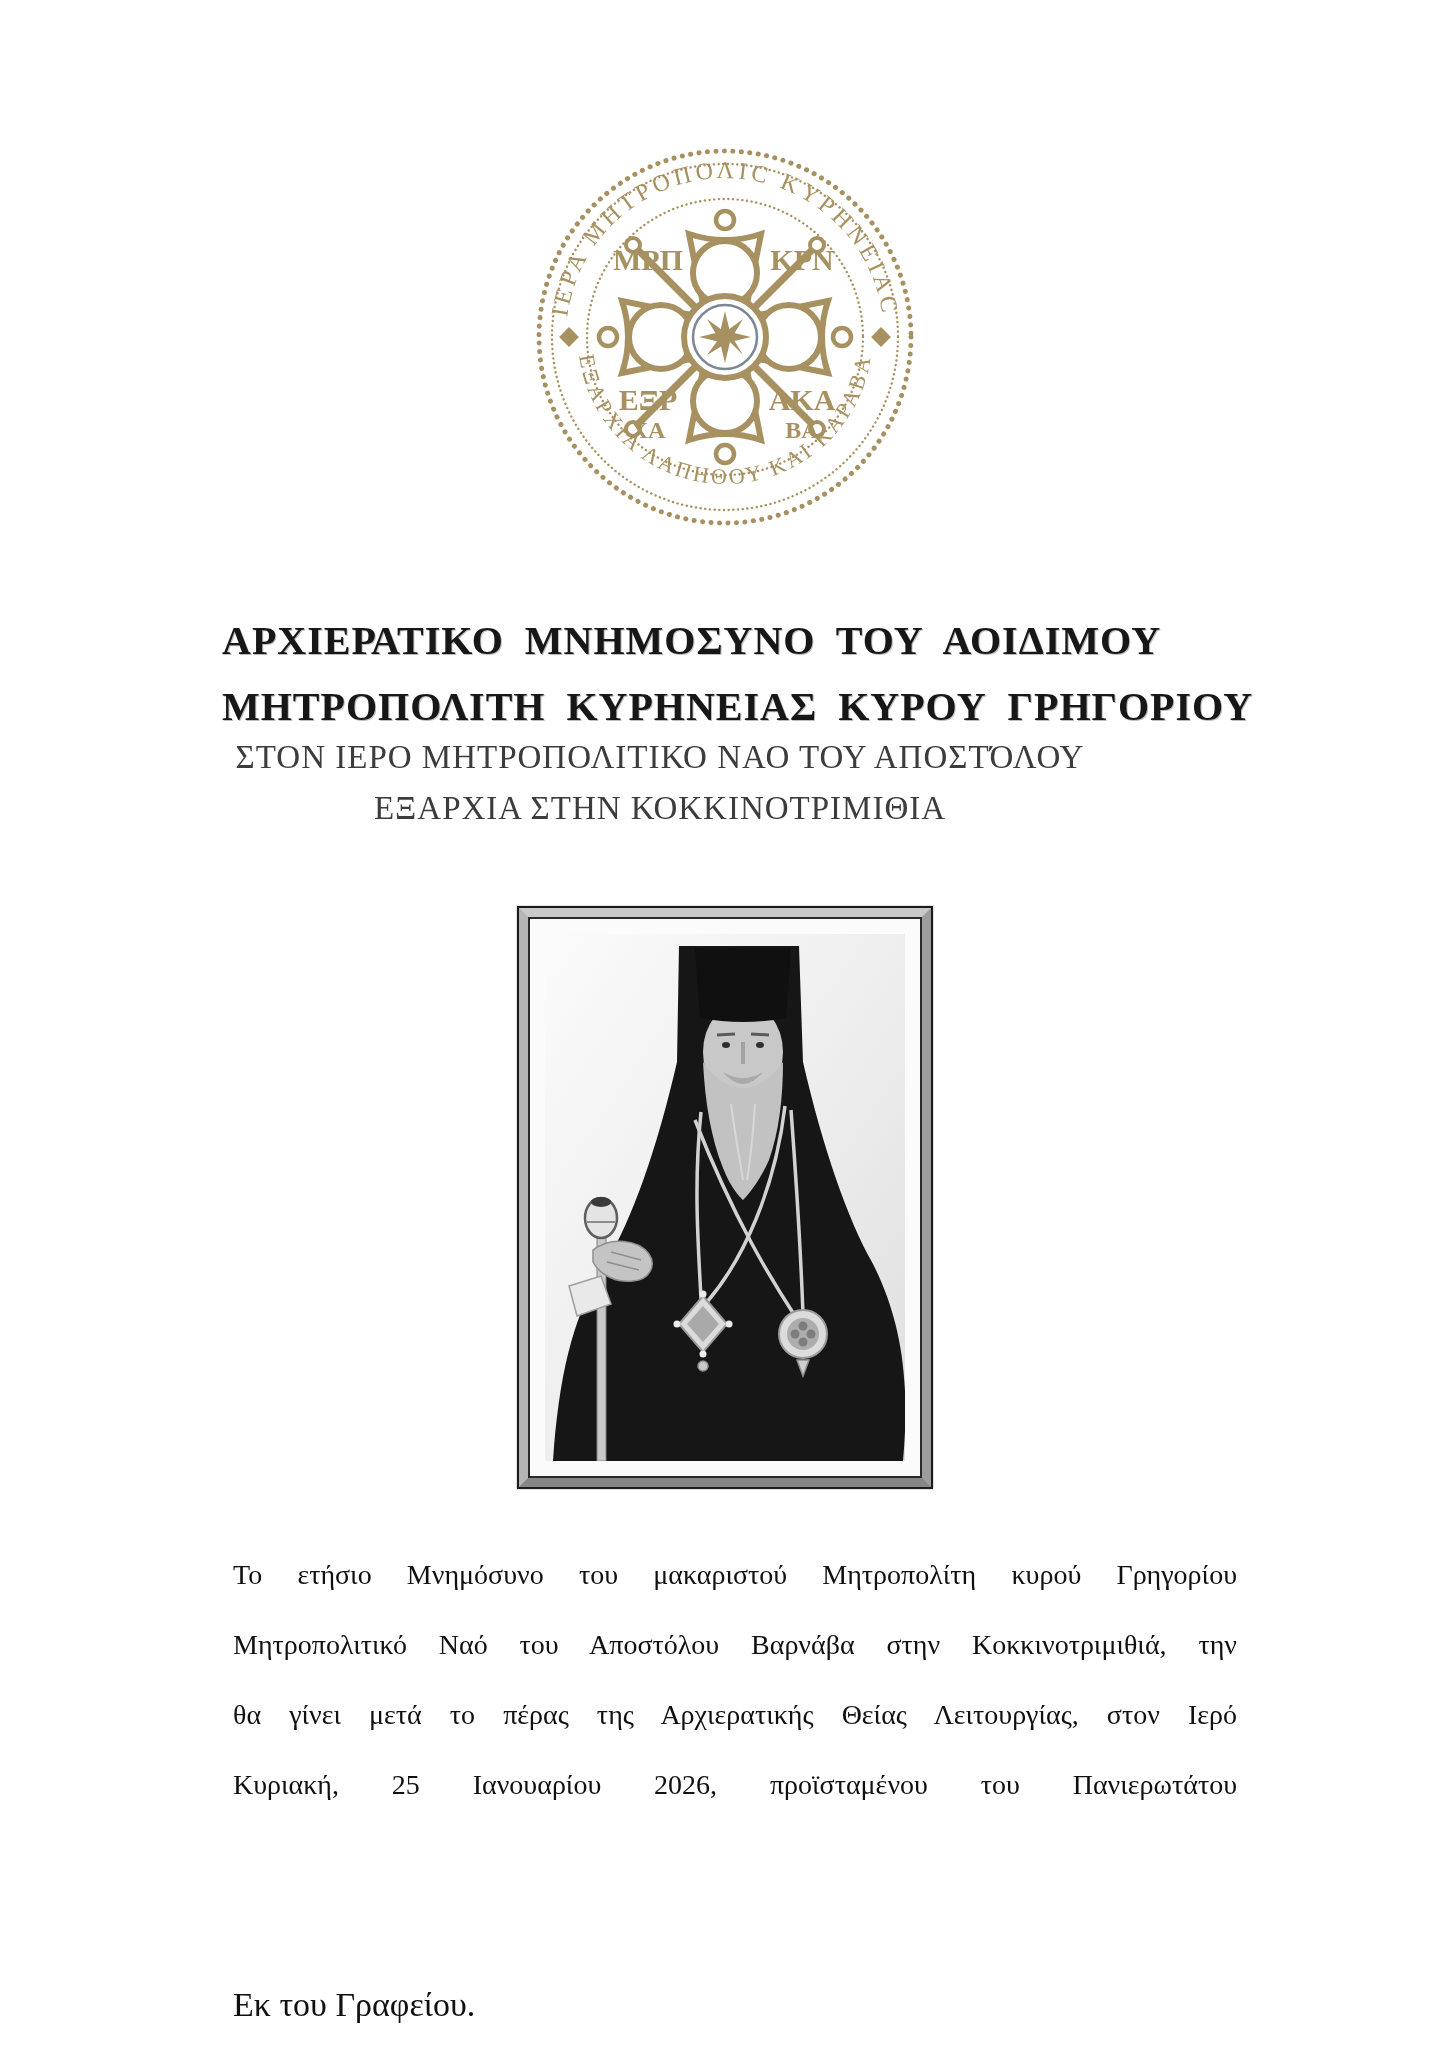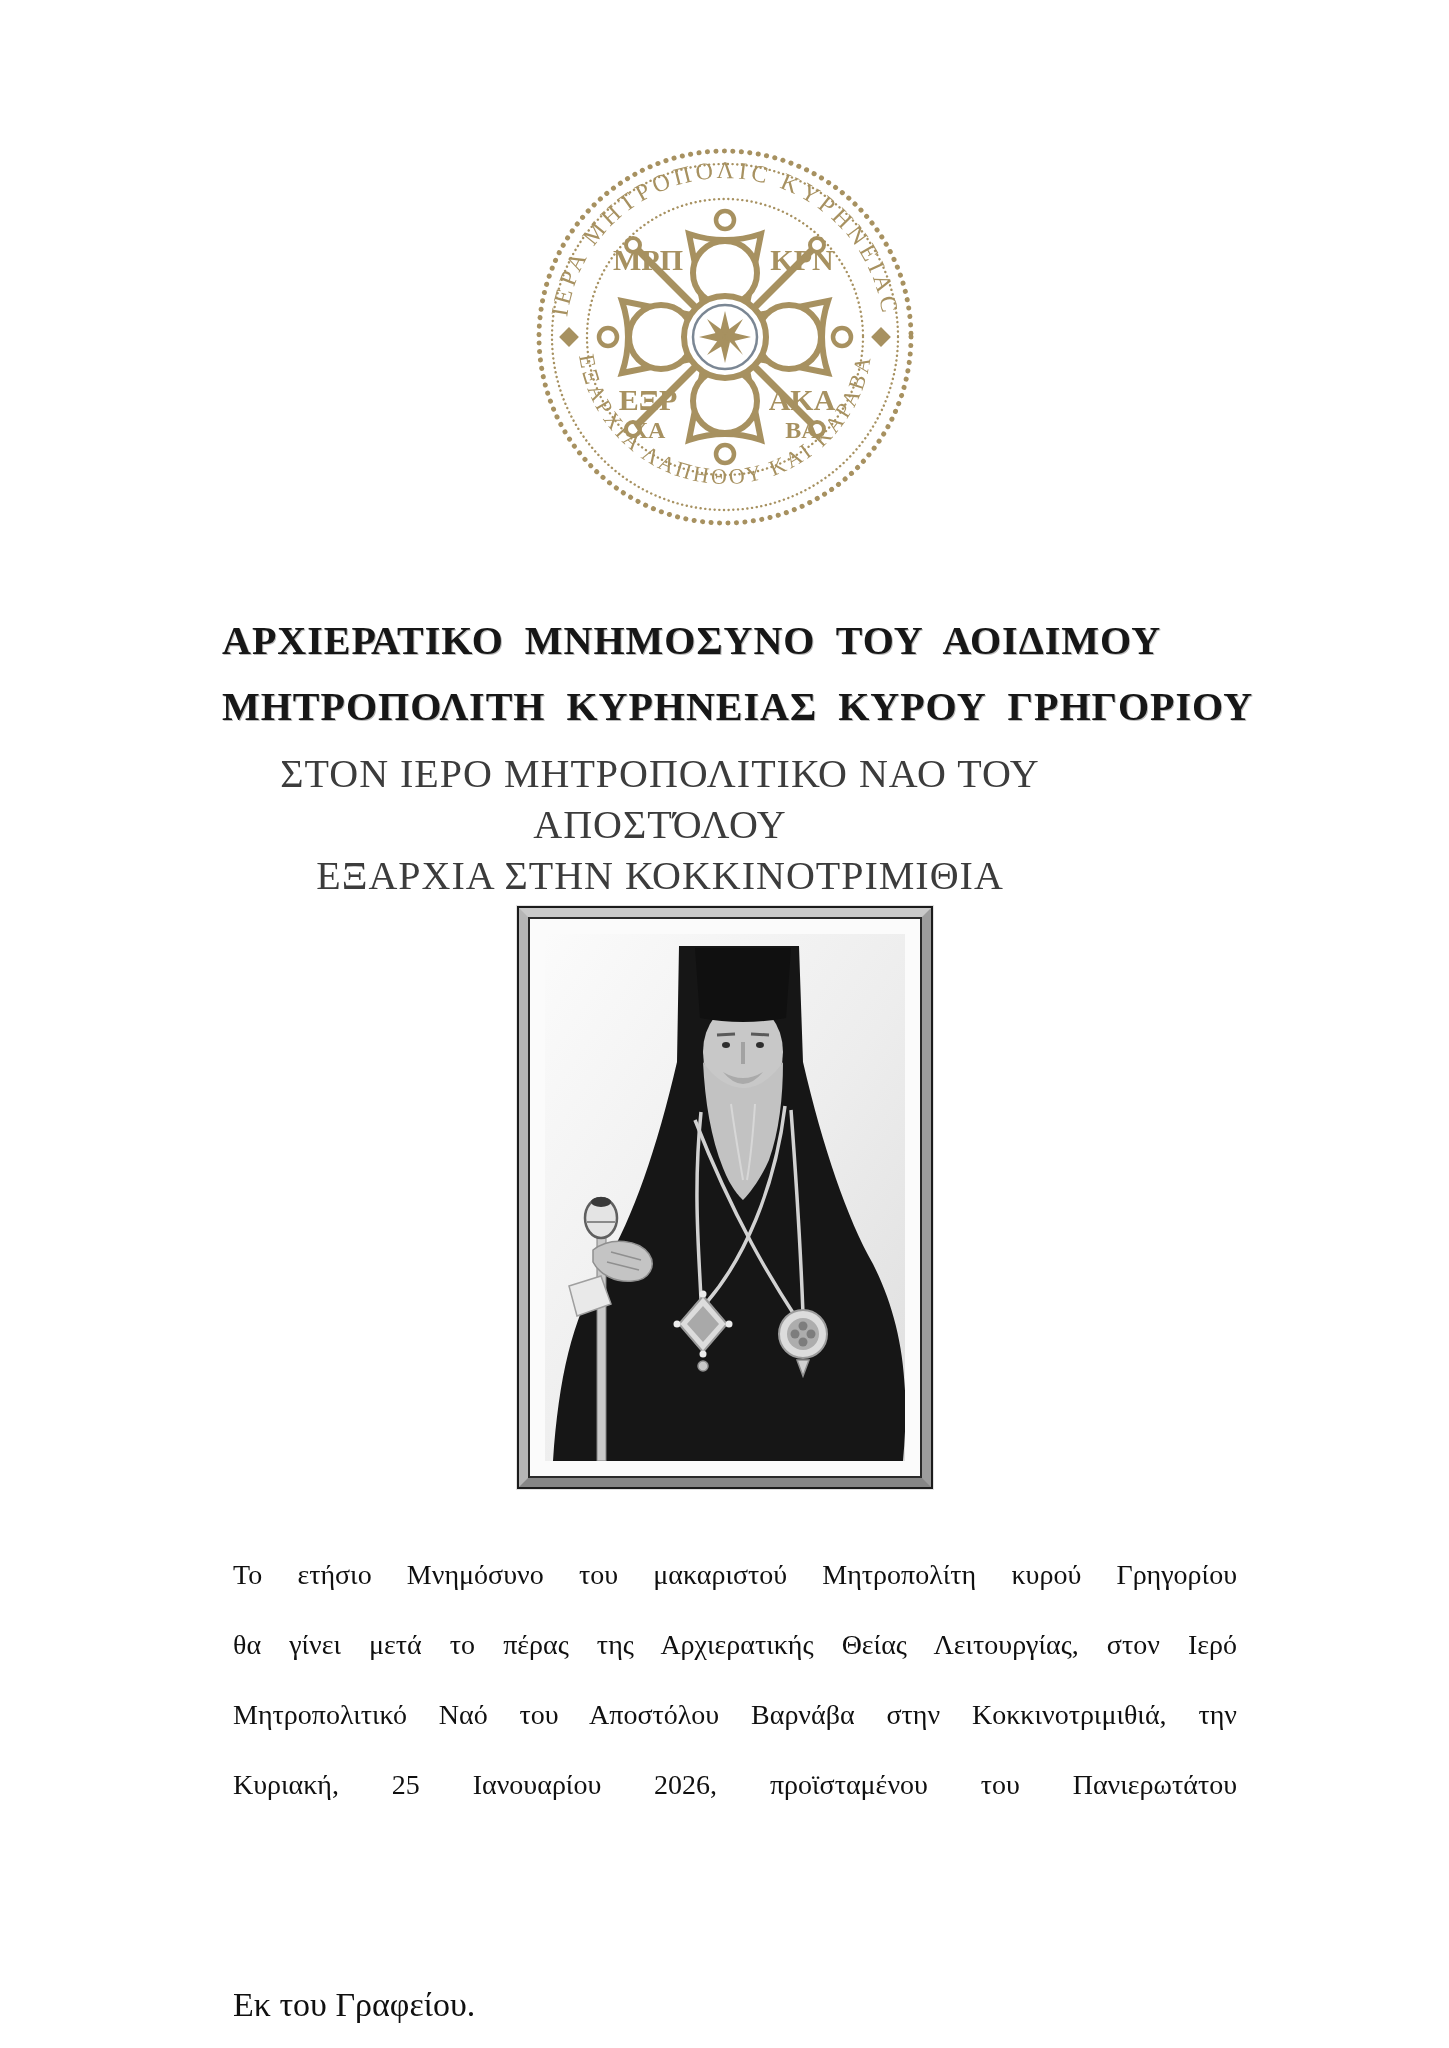--- a/index.html
+++ b/index.html
@@ -20,22 +20,22 @@
   .seal-wrap svg{display:block;width:100%;height:100%;}
   
   .title{
     position:absolute;top:608px;left:222px;width:1040px;
     font-size:40px;font-weight:bold;line-height:66px;
     letter-spacing:1px;word-spacing:10px;color:#171717;
     text-shadow:1px 1px 0 #bdbdbd;
   }
   
   .subtitle{
-    position:absolute;top:748px;left:200px;width:920px;
-    font-size:40px;line-height:51px;color:#3c3c3c;
+    position:absolute;top:732px;left:200px;width:920px;
+    font-size:33px;line-height:51px;color:#3c3c3c;
     text-align:center;letter-spacing:1px;
   }
   
   .photo-frame{
     position:absolute;top:906px;left:50%;transform:translateX(-50%);
     border:2px solid #1b1b1b;background:#ffffff;
     box-shadow:0 0 0 1px #e2e2e2;
   }
   .photo-bevel{border:9px solid;border-color:#c9c9c9 #9d9d9d #868686 #b5b5b5;}
   .photo-line{border:2px solid #2a2a2a;}
@@ -239,20 +239,20 @@
           <line x1="62" y1="328" x2="94" y2="336" stroke="#8f8f8f" stroke-width="1.5"></line>
         </g>
       </svg>
      </div>
     </div>
    </div>
   </div>
 
   <div class="body-block">
     <div class="body-line just">Το  ετήσιο  Μνημόσυνο του μακαριστού Μητροπολίτη κυρού Γρηγορίου</div>
+    <div class="body-line just">Μητροπολιτικό Ναό του Αποστόλου Βαρνάβα στην Κοκκινοτριμιθιά, την</div>
     <div class="body-line just">θα γίνει μετά το πέρας της Αρχιερατικής Θείας Λειτουργίας, στον Ιερό</div>
-    <div class="body-line just">Μητροπολιτικό Ναό του Αποστόλου Βαρνάβα στην Κοκκινοτριμιθιά, την</div>
     <div class="body-line just">Κυριακή, 25 Ιανουαρίου 2026, προϊσταμένου του Πανιερωτάτου</div>
   </div>
 
   <div class="closing">Εκ του Γραφείου.</div>
 
 </div>
 
 </body></html>

